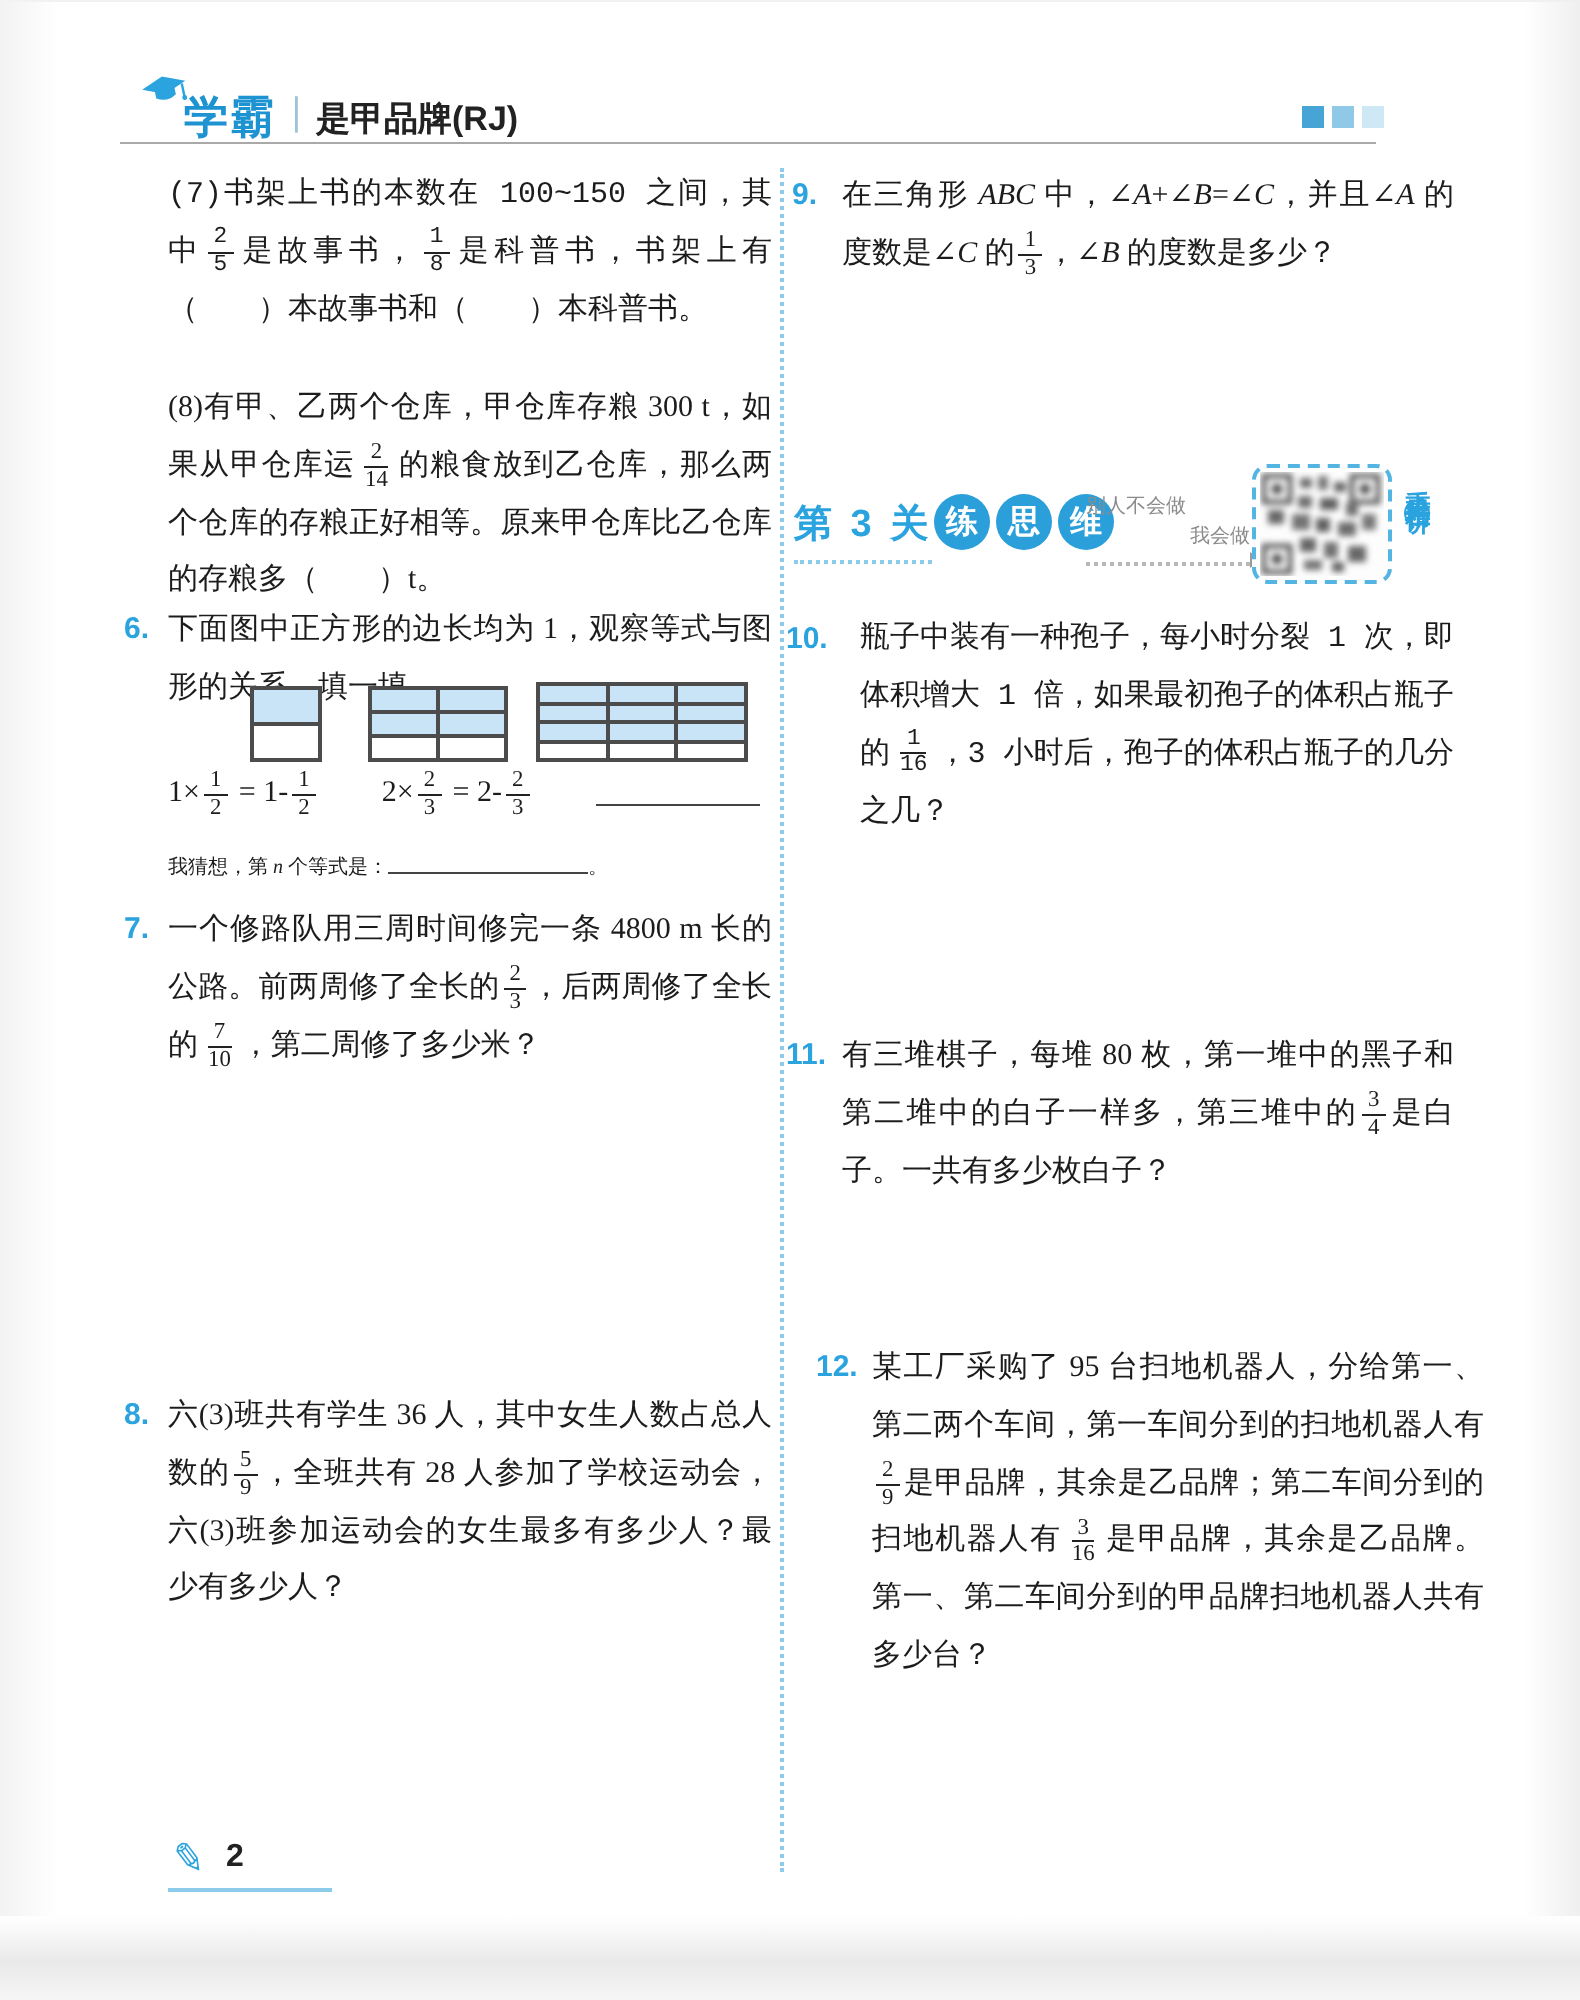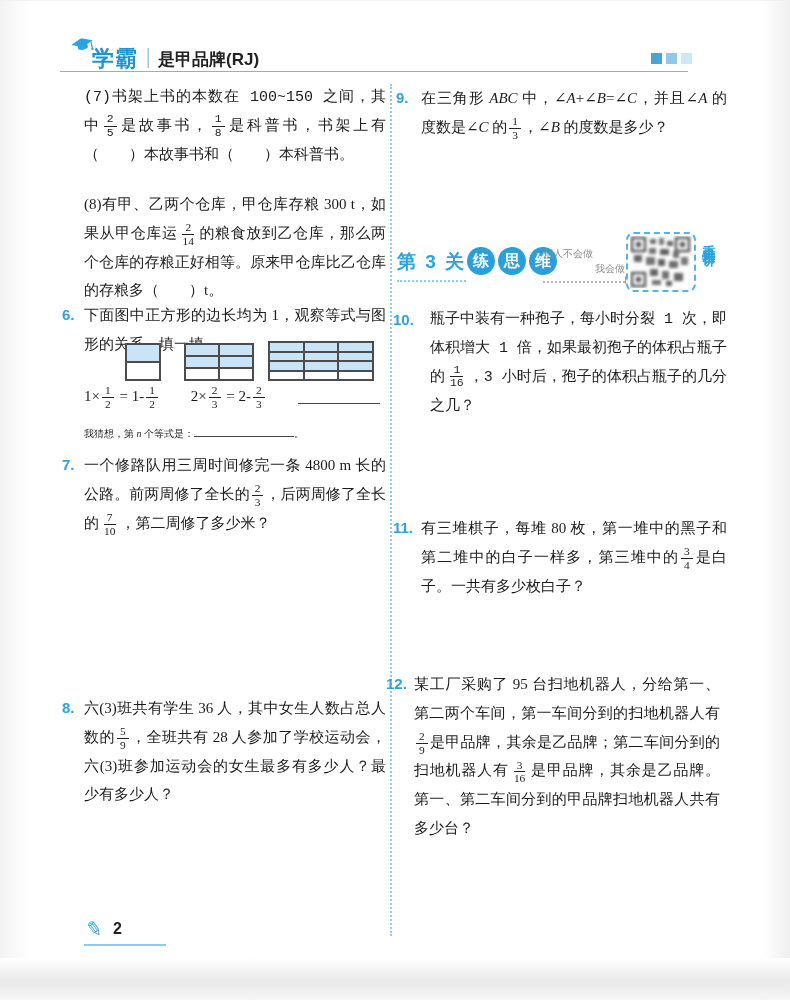--- a/index.html
+++ b/index.html
@@ -264,21 +264,21 @@
   </div>
 
   <div class="qblock rc" style="left:393px;top:514px;width:334px;">
     <span class="qnum">11.</span>
     <span class="qtext" style="margin-left:28px;">有三堆棋子，每堆 80 枚，第一堆中的黑子和第二堆中的白子一样多，第三堆中的<span class="frac">
           <span class="fnum">3</span>
           <span class="fden">4</span>
         </span>是白子。一共有多少枚白子？</span>
   </div>
 
-  <div class="qblock rc" style="left:386px;top:670px;width:334px;">
+  <div class="qblock rc" style="left:408px;top:670px;width:334px;">
     <span class="qnum">12.</span>
     <span class="qtext" style="margin-left:28px;">某工厂采购了 95 台扫地机器人，分给第一、第二两个车间，第一车间分到的扫地机器人有<span class="frac">
           <span class="fnum">2</span>
           <span class="fden">9</span>
         </span>是甲品牌，其余是乙品牌；第二车间分到的扫地机器人有<span class="frac">
           <span class="fnum">3</span>
           <span class="fden">16</span>
         </span>是甲品牌，其余是乙品牌。第一、第二车间分到的甲品牌扫地机器人共有多少台？</span>
   </div>
 

